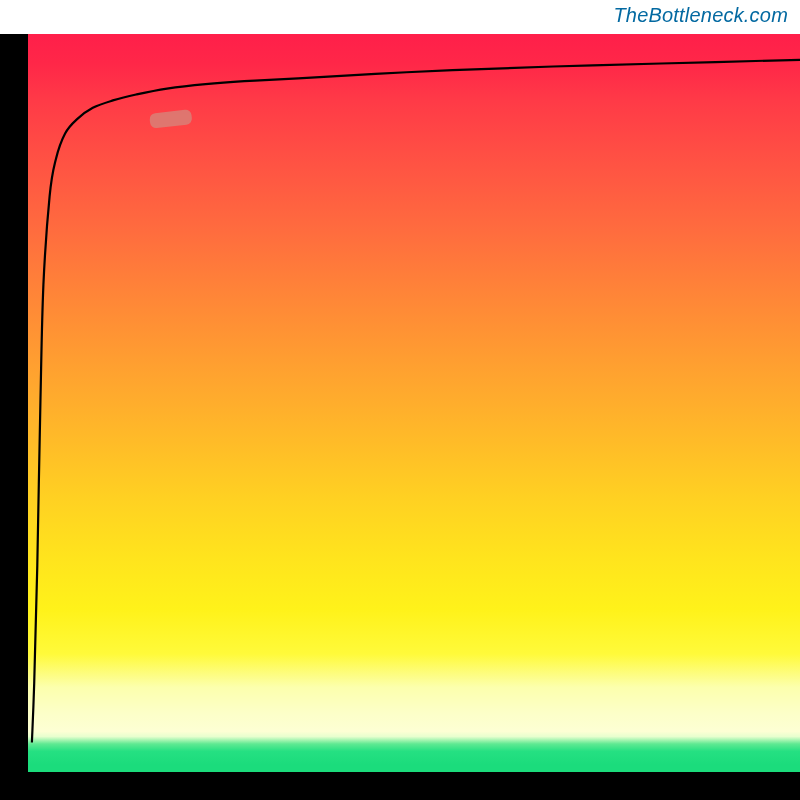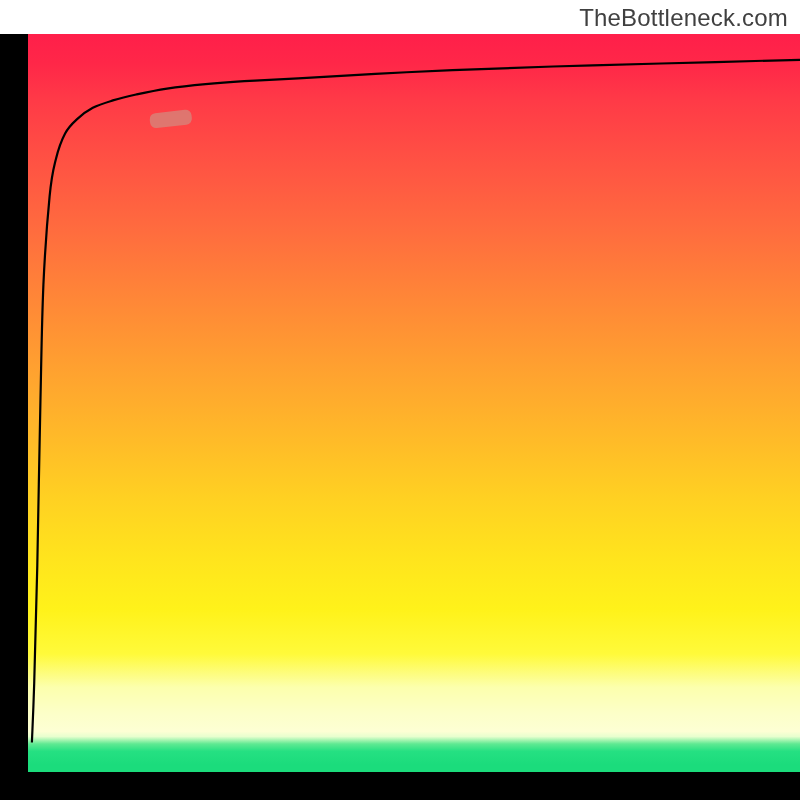--- a/index.html
+++ b/index.html
@@ -13,25 +13,26 @@
   }
   .chart-frame {
     position: relative;
     width: 800px;
     height: 800px;
   }
   .watermark {
     position: absolute;
     top: 4px;
     right: 12px;
-    font-size: 24px;
+    font-size: 20px;
     font-weight: 500;
-    color: #404040;
+    color: #0369a1;
     letter-spacing: 0.2px;
     z-index: 20;
+    font-style: italic;
   }
   
   .plot-area {
     position: absolute;
     
     left: 28px;
     top: 34px;
     width: 772px;       
     height: 738px;      
     

